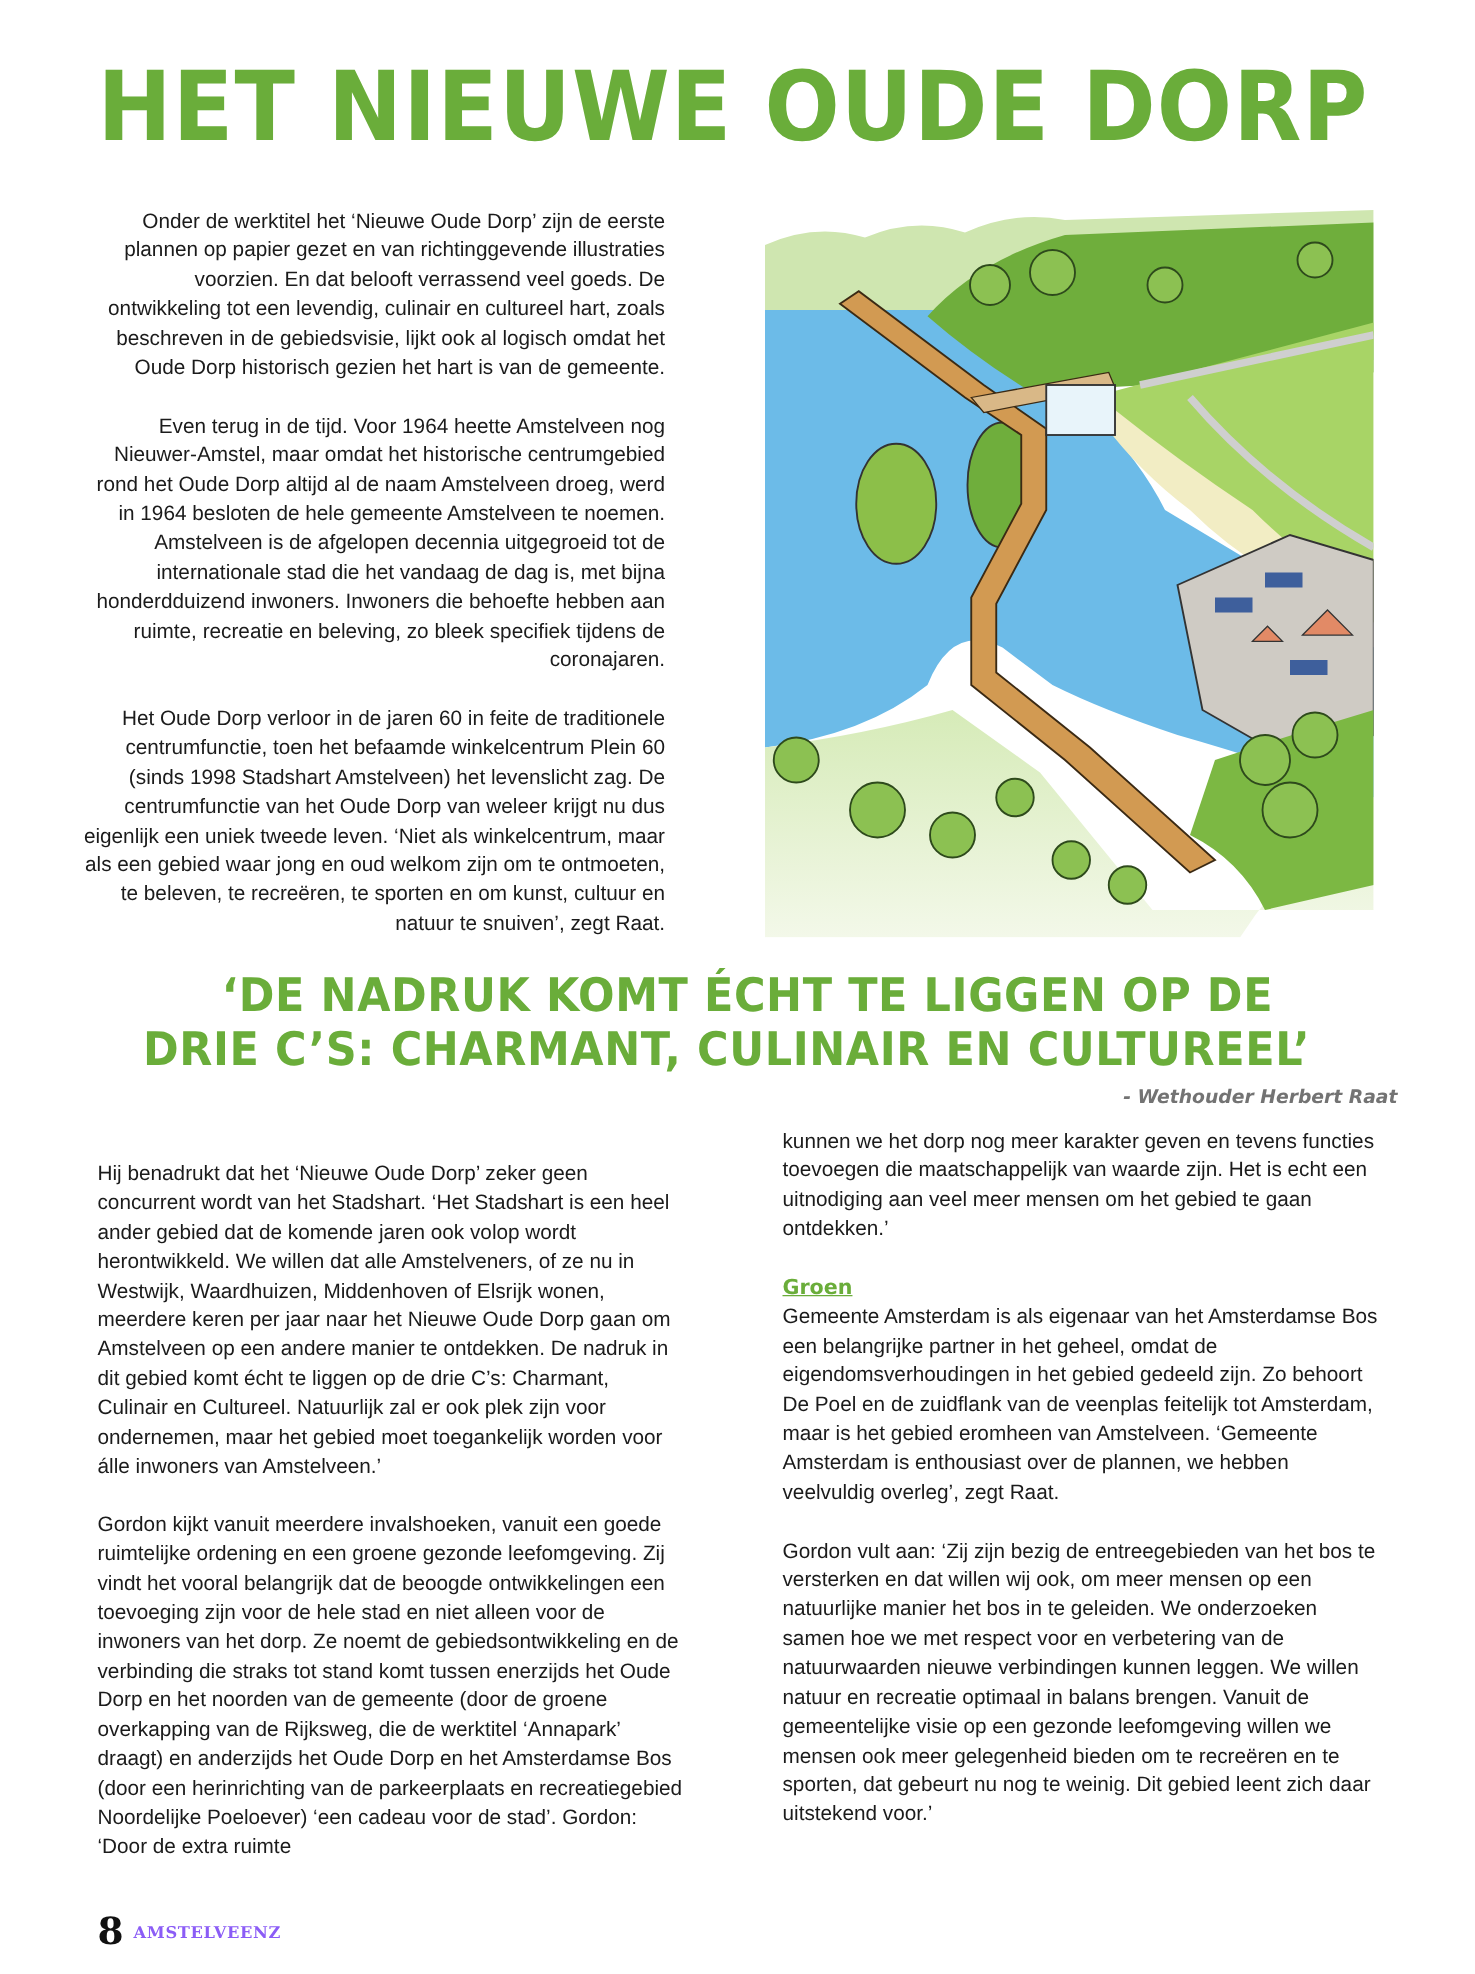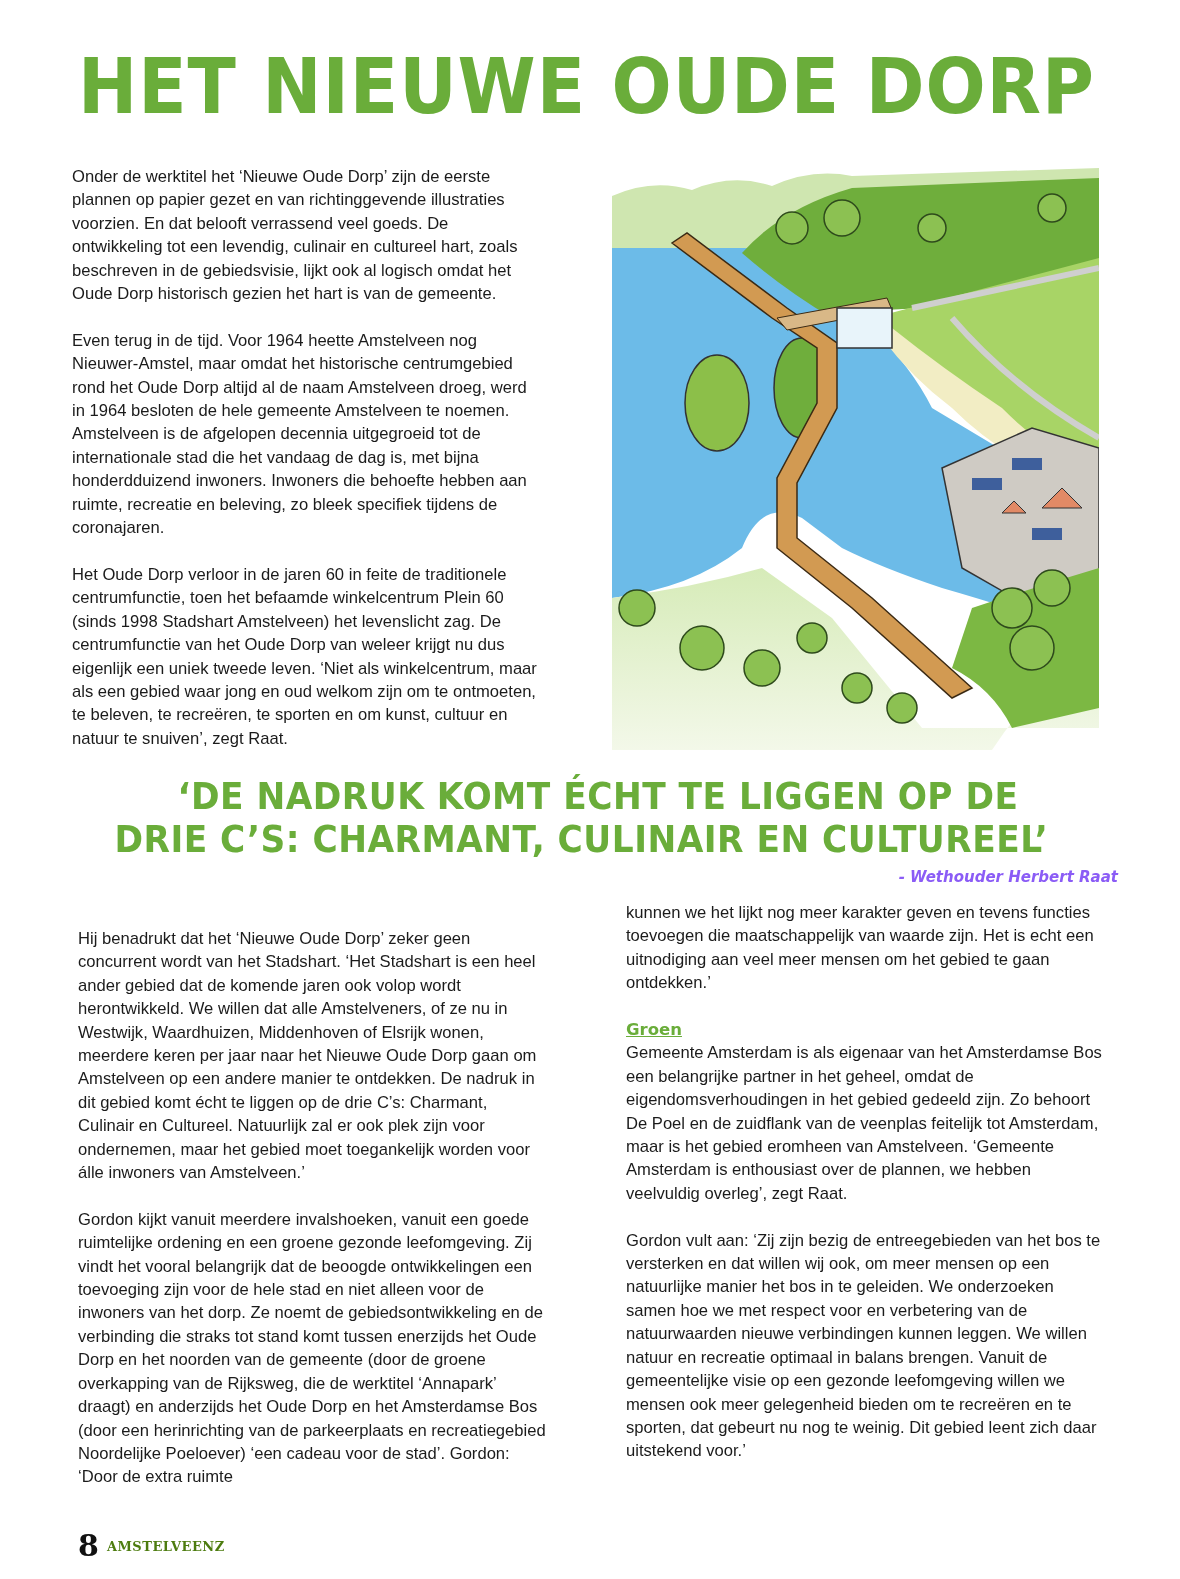--- a/index.html
+++ b/index.html
@@ -4,34 +4,34 @@
 <style>
   html, body { margin: 0; padding: 0; background: #ffffff; }
   body { width: 1180px; height: 1579px; position: relative; overflow: hidden;
          font-family: "Liberation Sans", "DejaVu Sans", sans-serif; color: #1b1b1b; }
   .title { position: absolute; left: 78px; top: 48px; margin: 0; font-family: "DejaVu Sans", sans-serif;
            font-weight: 900; font-size: 77px; letter-spacing: 1px; color: #6aad3a; line-height: 1; white-space: nowrap;
            transform: scaleX(0.92); transform-origin: left top; }
   .col-text { position: absolute; font-size: 16.6px; line-height: 23.4px; margin: 0; }
   .col-text p { margin: 0 0 23.4px 0; }
   .col-text p:last-child { margin-bottom: 0; }
-  .col-left-top { left: 72px; top: 165px; width: 470px; }
+  .col-left-top { left: 62px; top: 165px; width: 470px; text-align: right; }
   .col-left-bottom { left: 78px; top: 927px; width: 470px; }
   .col-right-bottom { left: 626px; top: 901px; width: 480px; }
   .subhead { color: #6aad3a; font-weight: bold; font-family: "DejaVu Sans", sans-serif; font-size: 16.5px; display: block; text-decoration: underline; }
   .illustration { position: absolute; left: 612px; top: 168px; width: 487px; height: 582px; overflow: hidden; }
   .pullquote { position: absolute; left: 78px; top: 775px; width: 1040px; margin: 0; text-align: center;
                font-family: "DejaVu Sans", sans-serif; font-weight: 900; color: #6aad3a; font-size: 37px; line-height: 43px;
                letter-spacing: 0.5px; transform: scaleX(0.93); transform-origin: center top; }
   .pullquote .line2 { display: block; text-align: left; padding-left: 0; }
   .attribution { position: absolute; right: 62px; top: 868px; font-family: "DejaVu Sans", sans-serif; font-weight: bold;
-                 font-style: italic; color: #8b5cf6; font-size: 15px; }
+                 font-style: italic; color: #737373; font-size: 15px; }
   .footer { position: absolute; left: 78px; top: 1531px; display: flex; align-items: center; gap: 8px; }
   .page-num { font-family: "DejaVu Serif", serif; font-size: 30px; font-weight: bold; color: #111; line-height: 1; }
-  .brand { font-family: "DejaVu Serif", serif; font-size: 13px; letter-spacing: 0.5px; font-weight: bold; color: #4d7c0f; text-align: right; }
+  .brand { font-family: "DejaVu Serif", serif; font-size: 13px; letter-spacing: 0.5px; font-weight: bold; color: #8b5cf6; text-align: right; }
 </style>
 </head>
 <body>
 
 <h1 class="title">HET NIEUWE OUDE DORP</h1>
 
 <div class="col-text col-left-top">
   <p>Onder de werktitel het ‘Nieuwe Oude Dorp’ zijn de eerste plannen op papier gezet en van richtinggevende illustraties voorzien. En dat belooft verrassend veel goeds. De ontwikkeling tot een levendig, culinair en cultureel hart, zoals beschreven in de gebiedsvisie, lijkt ook al logisch omdat het Oude Dorp historisch gezien het hart is van de gemeente.</p>
   <p>Even terug in de tijd. Voor 1964 heette Amstelveen nog Nieuwer-Amstel, maar omdat het historische centrumgebied rond het Oude Dorp altijd al de naam Amstelveen droeg, werd in 1964 besloten de hele gemeente Amstelveen te noemen. Amstelveen is de afgelopen decennia uitgegroeid tot de internationale stad die het vandaag de dag is, met bijna honderdduizend inwoners. Inwoners die behoefte hebben aan ruimte, recreatie en beleving, zo bleek specifiek tijdens de coronajaren.</p>
   <p>Het Oude Dorp verloor in de jaren 60 in feite de traditionele centrumfunctie, toen het befaamde winkelcentrum Plein 60 (sinds 1998 Stadshart Amstelveen) het levenslicht zag. De centrumfunctie van het Oude Dorp van weleer krijgt nu dus eigenlijk een uniek tweede leven. ‘Niet als winkelcentrum, maar als een gebied waar jong en oud welkom zijn om te ontmoeten, te beleven, te recreëren, te sporten en om kunst, cultuur en natuur te snuiven’, zegt Raat.</p>
@@ -101,21 +101,21 @@
 <div class="attribution">- Wethouder Herbert Raat</div>
 
 <div class="col-text col-left-bottom">
   <p>Hij benadrukt dat het ‘Nieuwe Oude Dorp’ zeker geen concurrent wordt van het Stadshart. ‘Het Stadshart is een heel ander gebied dat de komende jaren ook volop wordt herontwikkeld. We willen dat alle Amstelveners, of ze nu in Westwijk, Waardhuizen, Middenhoven of Elsrijk wonen, meerdere keren per jaar naar het Nieuwe Oude Dorp gaan om Amstelveen op een andere manier te ontdekken. De nadruk in dit gebied komt écht te liggen op de drie C’s: Charmant, Culinair en Cultureel. Natuurlijk zal er ook plek zijn voor ondernemen, maar het gebied moet toegankelijk worden voor álle inwoners van Amstelveen.’</p>
   <p>
     <span>Gordon kijkt vanuit meerdere invalshoeken, vanuit een goede ruimtelijke ordening en een groene gezonde leefomgeving. Zij vindt het vooral belangrijk dat de beoogde ontwikkelingen een toevoeging zijn voor de hele stad en niet alleen voor de inwoners van het dorp. Ze noemt de gebiedsontwikkeling en de verbinding die straks tot stand komt tussen enerzijds het Oude Dorp en het noorden van de gemeente (door de groene overkapping van de Rijksweg, die de werktitel ‘Annapark’ draagt) en anderzijds het Oude Dorp en het Amsterdamse Bos (door een herinrichting van de parkeerplaats en recreatiegebied Noordelijke Poeloever) ‘een cadeau voor de stad’. Gordon: ‘Door de extra ruimte</span>
   </p>
 </div>
 
 <div class="col-text col-right-bottom">
-  <p>kunnen we het lijkt nog meer karakter geven en tevens functies toevoegen die maatschappelijk van waarde zijn. Het is echt een uitnodiging aan veel meer mensen om het gebied te gaan ontdekken.’</p>
+  <p>kunnen we het dorp nog meer karakter geven en tevens functies toevoegen die maatschappelijk van waarde zijn. Het is echt een uitnodiging aan veel meer mensen om het gebied te gaan ontdekken.’</p>
   <p>
     <span class="subhead">Groen</span>
     <span>Gemeente Amsterdam is als eigenaar van het Amsterdamse Bos een belangrijke partner in het geheel, omdat de eigendomsverhoudingen in het gebied gedeeld zijn. Zo behoort De Poel en de zuidflank van de veenplas feitelijk tot Amsterdam, maar is het gebied eromheen van Amstelveen. ‘Gemeente Amsterdam is enthousiast over de plannen, we hebben veelvuldig overleg’, zegt Raat.</span>
   </p>
   <p>Gordon vult aan: ‘Zij zijn bezig de entreegebieden van het bos te versterken en dat willen wij ook, om meer mensen op een natuurlijke manier het bos in te geleiden. We onderzoeken samen hoe we met respect voor en verbetering van de natuurwaarden nieuwe verbindingen kunnen leggen. We willen natuur en recreatie optimaal in balans brengen. Vanuit de gemeentelijke visie op een gezonde leefomgeving willen we mensen ook meer gelegenheid bieden om te recreëren en te sporten, dat gebeurt nu nog te weinig. Dit gebied leent zich daar uitstekend voor.’</p>
 </div>
 
 <div class="footer">
   <span class="page-num">8</span>
   <span class="brand">AMSTELVEENZ</span>

